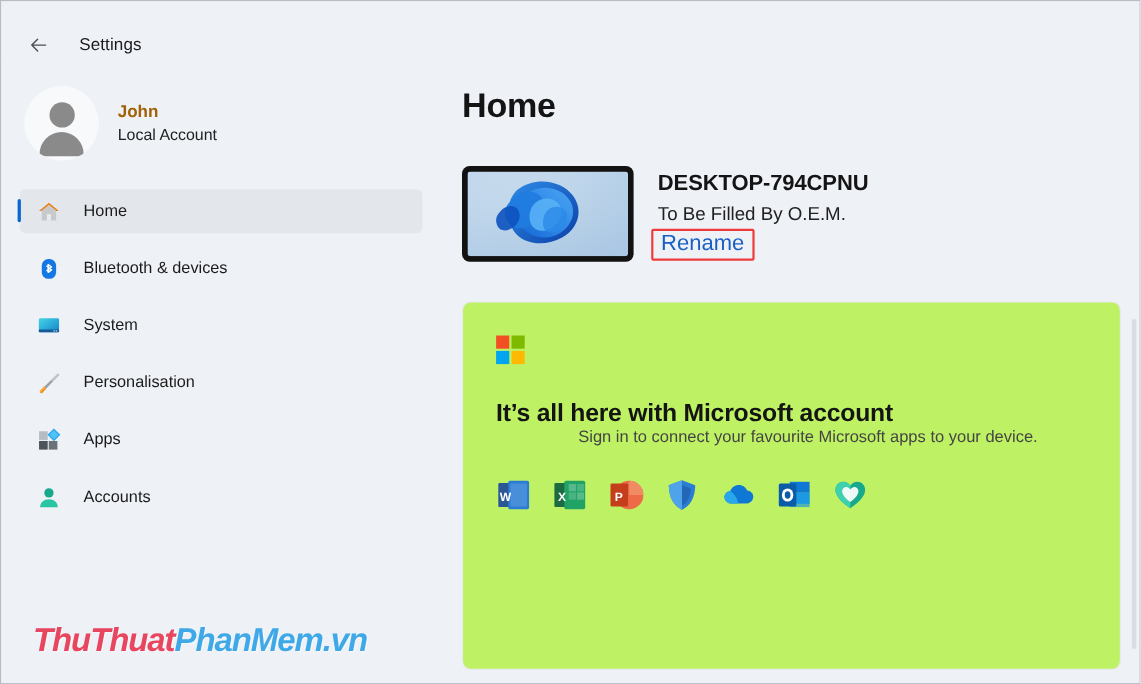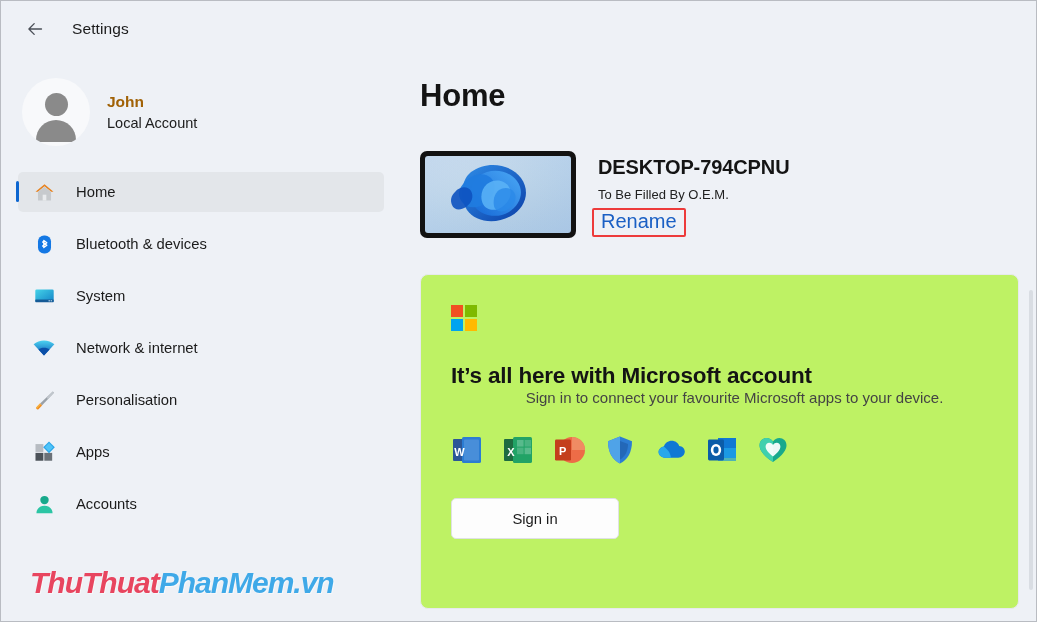--- a/index.html
+++ b/index.html
@@ -21,21 +21,21 @@
     position: relative;
     width: 1037px;
     height: 622px;
     background: #eef1f6;
     overflow: hidden;
   }
 
   
   .titlebar {
     position: absolute;
-    top: 0; left: 0;
+    top: 12px; left: 0;
     width: 1037px;
     height: 58px;
     display: flex;
     align-items: center;
     padding-left: 18px;
     background: #eef1f6;
   }
 
   .back-btn {
     width: 34px; height: 34px;
@@ -212,21 +212,21 @@
 
   .device-info { margin-left: 22px; padding-top: 4px; }
   .device-name {
     font-size: 20px;
     font-weight: bold;
     color: #141414;
     letter-spacing: -0.1px;
     line-height: 24px;
   }
   .device-oem {
-    font-size: 13px;
+    font-size: 17px;
     color: #212121;
     margin-top: 6px;
     line-height: 19px;
   }
   .rename-box {
     display: inline-block;
     margin-top: 4px;
     margin-left: -6px;
     padding: 2px 7px 3px 7px;
     border: 2.5px solid #ed3b3b;
@@ -382,35 +382,20 @@
             </defs>
             <rect x="2.4" y="4.6" width="19.2" height="13.2" rx="1.4" fill="url(#sysg)"></rect>
             <rect x="2.4" y="15.1" width="19.2" height="2.8" rx="0.6" fill="#155a96"></rect>
             <rect x="16.2" y="16" width="1.5" height="1" fill="#cfe9f7"></rect>
             <rect x="18.4" y="16" width="1.5" height="1" fill="#cfe9f7"></rect>
           </svg>
         </span>
         <span class="nav-label">System</span>
       </div>
 
-      <div class="nav-item">
-        <span class="nav-icon">
-          <svg width="24" height="24" viewBox="0 0 24 24">
-            <defs>
-              <linearGradient id="wfg" x1="0" y1="0" x2="0" y2="1">
-                <stop offset="0" stop-color="#4cd3f0"></stop>
-                  <stop offset="1" stop-color="#0a58b8"></stop>
-              </linearGradient>
-            </defs>
-            <path d="M12 19.6 L1.6 8.3 C7.2 3.1 16.8 3.1 22.4 8.3 Z" fill="url(#wfg)"></path>
-            <path d="M12 19.6 L6.4 13.6 C9.4 11.1 14.6 11.1 17.6 13.6 Z" fill="#0a4fa8"></path>
-          </svg>
-        </span>
-        <span class="nav-label">Network &amp; internet</span>
-      </div>
 
       <div class="nav-item">
         <span class="nav-icon">
           <svg width="23" height="23" viewBox="0 0 24 24">
             <path d="M20.6 2.6 L21.9 3.9 L9.3 17.1 L7.4 15.2 Z" fill="#9aa1a8"></path>
             <path d="M20.6 2.6 L21.9 3.9 L15.6 10.5 L14.3 9.2 Z" fill="#c2c8ce"></path>
             <path d="M7.3 15.1 L9.4 17.2 L5.7 21.2 C4.2 21.9 2.9 20.7 3.5 19.1 Z" fill="#f08b1e"></path>
             <path d="M7.3 15.1 L8.4 16.2 L4.3 20.4 C3.7 20.9 3.2 20.2 3.5 19.1 Z" fill="#f6b343"></path>
           </svg>
         </span>
@@ -537,21 +522,20 @@
           <ellipse cx="10" cy="16" rx="2.6" ry="3.4" fill="#0b5ca8"></ellipse>
         </svg>
 
         <svg class="app-icon" viewBox="0 0 32 32">
           <path d="M16 28 C6 21.5 2.5 15.8 2.5 11.3 C2.5 7 5.8 4 9.6 4 C12.2 4 14.5 5.3 16 7.5 C17.5 5.3 19.8 4 22.4 4 C26.2 4 29.5 7 29.5 11.3 C29.5 15.8 26 21.5 16 28 Z" fill="#17a98c"></path>
           <path d="M16 28 C6 21.5 2.5 15.8 2.5 11.3 C2.5 7 5.8 4 9.6 4 C12.2 4 14.5 5.3 16 7.5 Z" fill="#3fd0ae"></path>
           <path d="M16 22.4 C10.8 18.6 8.6 15.3 8.6 12.6 C8.6 10.3 10.3 8.7 12.3 8.7 C13.7 8.7 15.1 9.5 16 10.9 C16.9 9.5 18.3 8.7 19.7 8.7 C21.7 8.7 23.4 10.3 23.4 12.6 C23.4 15.3 21.2 18.6 16 22.4 Z" fill="#ffffff" opacity="0.92"></path>
         </svg>
       </div>
 
-      <button class="signin-btn">Sign in</button>
     </div>
 
   </div>
 
   <div class="scrollbar"></div>
 
   <div class="watermark">
     <span class="wm-a">ThuThuat</span><span class="wm-b">PhanMem</span><span class="wm-b">.vn</span>
   </div>
 

